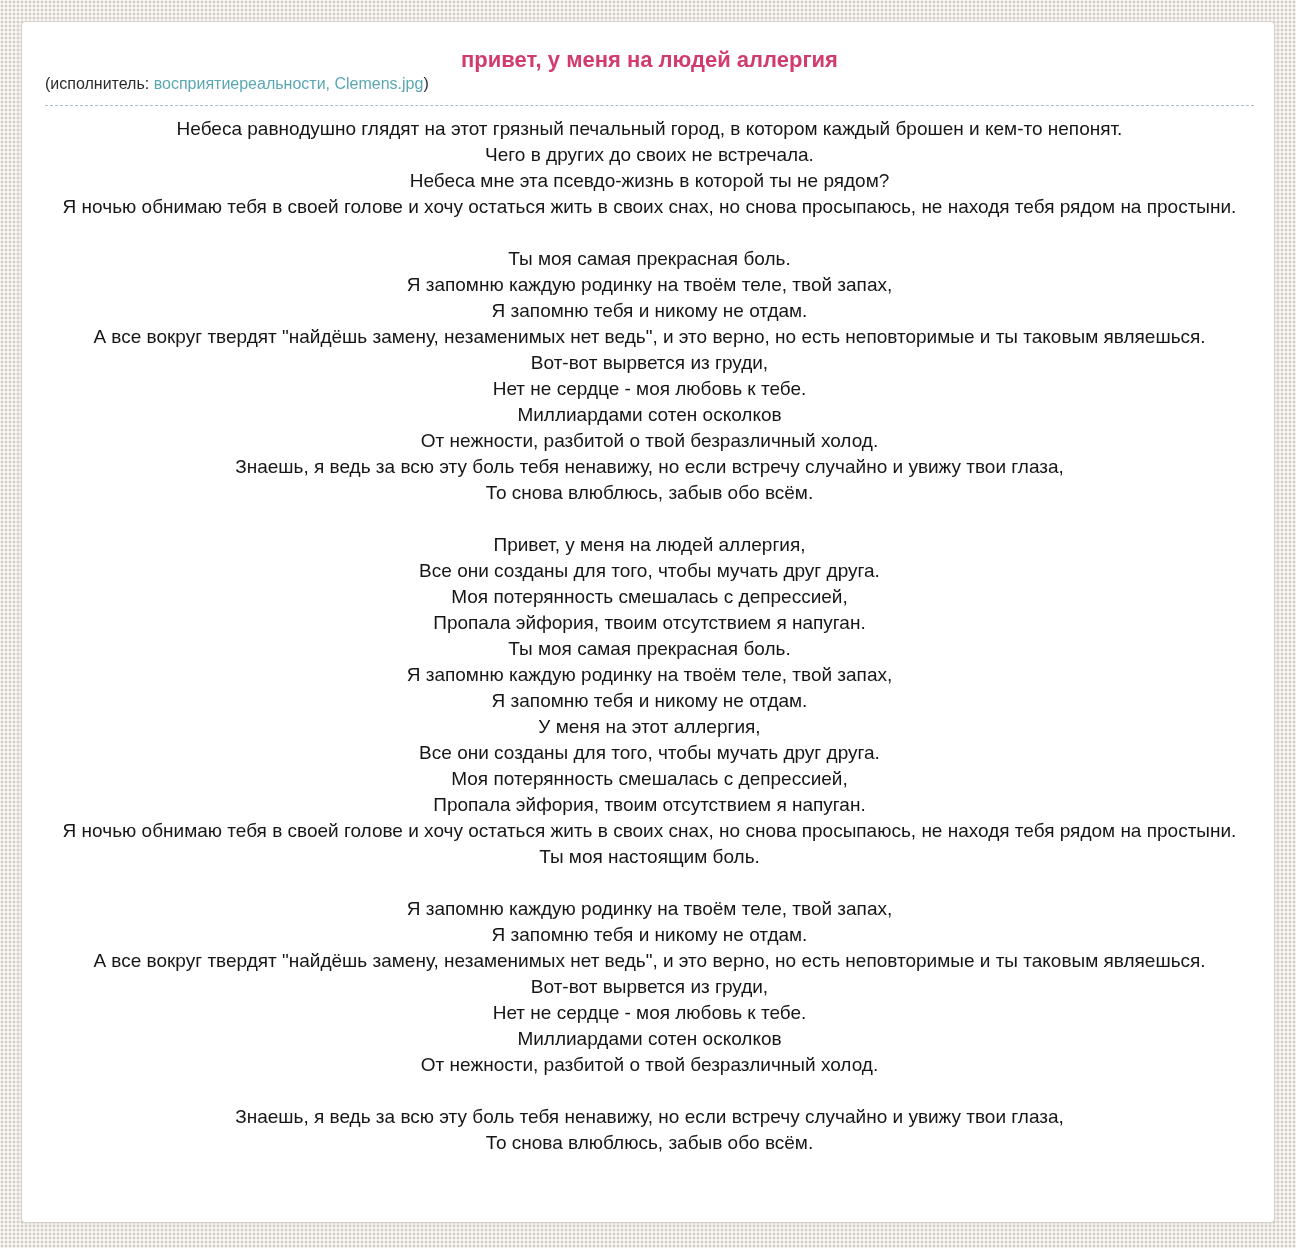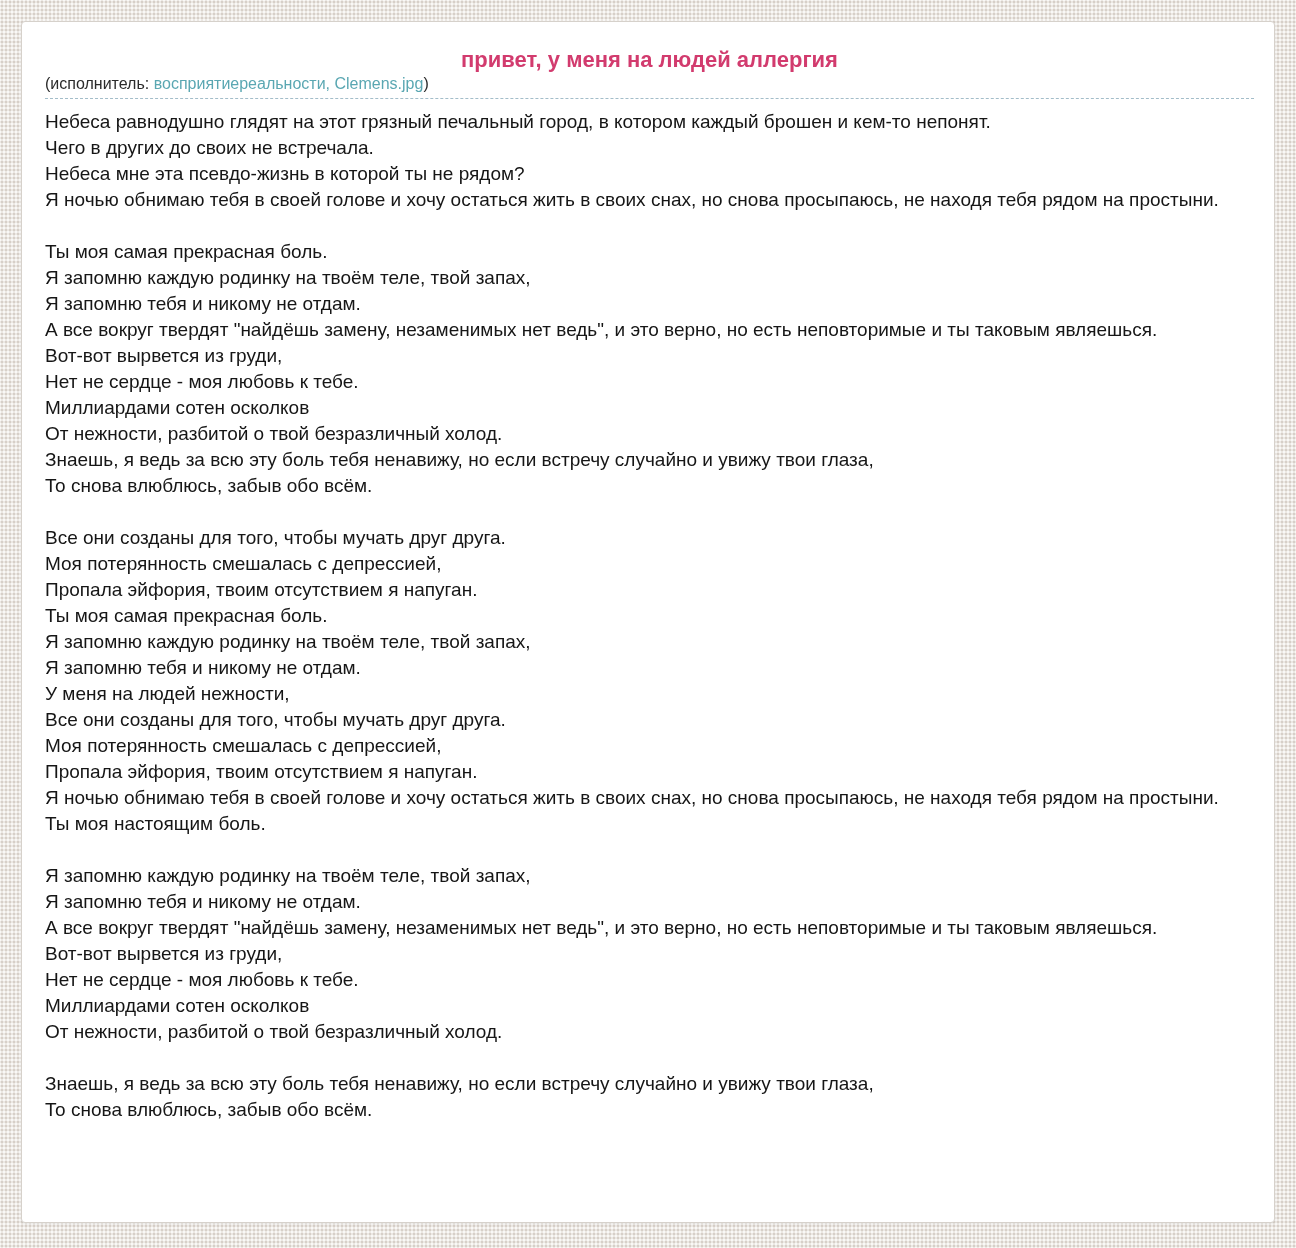--- a/index.html
+++ b/index.html
@@ -38,34 +38,35 @@
     font-size: 22px;
     line-height: 26px;
     font-weight: bold;
     color: #d23b6e;
     text-align: center;
   }
   .artist-line {
     font-size: 16px;
     line-height: 20px;
     color: #2b2b2b;
-    padding-bottom: 4px;
+    padding-bottom: 11px;
     border-bottom: 1px dashed #a3bdc9;
   }
   .artist-link {
     color: #5aa7b2;
     text-decoration: none;
     cursor: pointer;
   }
   .lyrics {
     margin-top: 10px;
     font-size: 19px;
     line-height: 26px;
     color: #161616;
     white-space: nowrap;
+    text-align: center;
   }
   .stanza {
     margin: 0 0 26px 0;
   }
   .stanza:last-child {
     margin-bottom: 0;
   }
   .lyric-line {
     height: 26px;
   }
@@ -91,27 +92,28 @@
         <div class="lyric-line">Я запомню тебя и никому не отдам.</div>
         <div class="lyric-line">А все вокруг твердят "найдёшь замену, незаменимых нет ведь", и это верно, но есть неповторимые и ты таковым являешься.</div>
         <div class="lyric-line">Вот-вот вырвется из груди,</div>
         <div class="lyric-line">Нет не сердце - моя любовь к тебе.</div>
         <div class="lyric-line">Миллиардами сотен осколков</div>
         <div class="lyric-line">От нежности, разбитой о твой безразличный холод.</div>
         <div class="lyric-line">Знаешь, я ведь за всю эту боль тебя ненавижу, но если встречу случайно и увижу твои глаза,</div>
         <div class="lyric-line">То снова влюблюсь, забыв обо всём.</div>
       </div>
       <div class="stanza">
+        <div class="lyric-line">Привет, у меня на людей аллергия,</div>
         <div class="lyric-line">Все они созданы для того, чтобы мучать друг друга.</div>
         <div class="lyric-line">Моя потерянность смешалась с депрессией,</div>
         <div class="lyric-line">Пропала эйфория, твоим отсутствием я напуган.</div>
         <div class="lyric-line">Ты моя самая прекрасная боль.</div>
         <div class="lyric-line">Я запомню каждую родинку на твоём теле, твой запах,</div>
         <div class="lyric-line">Я запомню тебя и никому не отдам.</div>
-        <div class="lyric-line">У меня на людей нежности,</div>
+        <div class="lyric-line">У меня на этот аллергия,</div>
         <div class="lyric-line">Все они созданы для того, чтобы мучать друг друга.</div>
         <div class="lyric-line">Моя потерянность смешалась с депрессией,</div>
         <div class="lyric-line">Пропала эйфория, твоим отсутствием я напуган.</div>
         <div class="lyric-line">Я ночью обнимаю тебя в своей голове и хочу остаться жить в своих снах, но снова просыпаюсь, не находя тебя рядом на простыни.</div>
         <div class="lyric-line">Ты моя настоящим боль.</div>
       </div>
       <div class="stanza">
         <div class="lyric-line">Я запомню каждую родинку на твоём теле, твой запах,</div>
         <div class="lyric-line">Я запомню тебя и никому не отдам.</div>
         <div class="lyric-line">А все вокруг твердят "найдёшь замену, незаменимых нет ведь", и это верно, но есть неповторимые и ты таковым являешься.</div>

